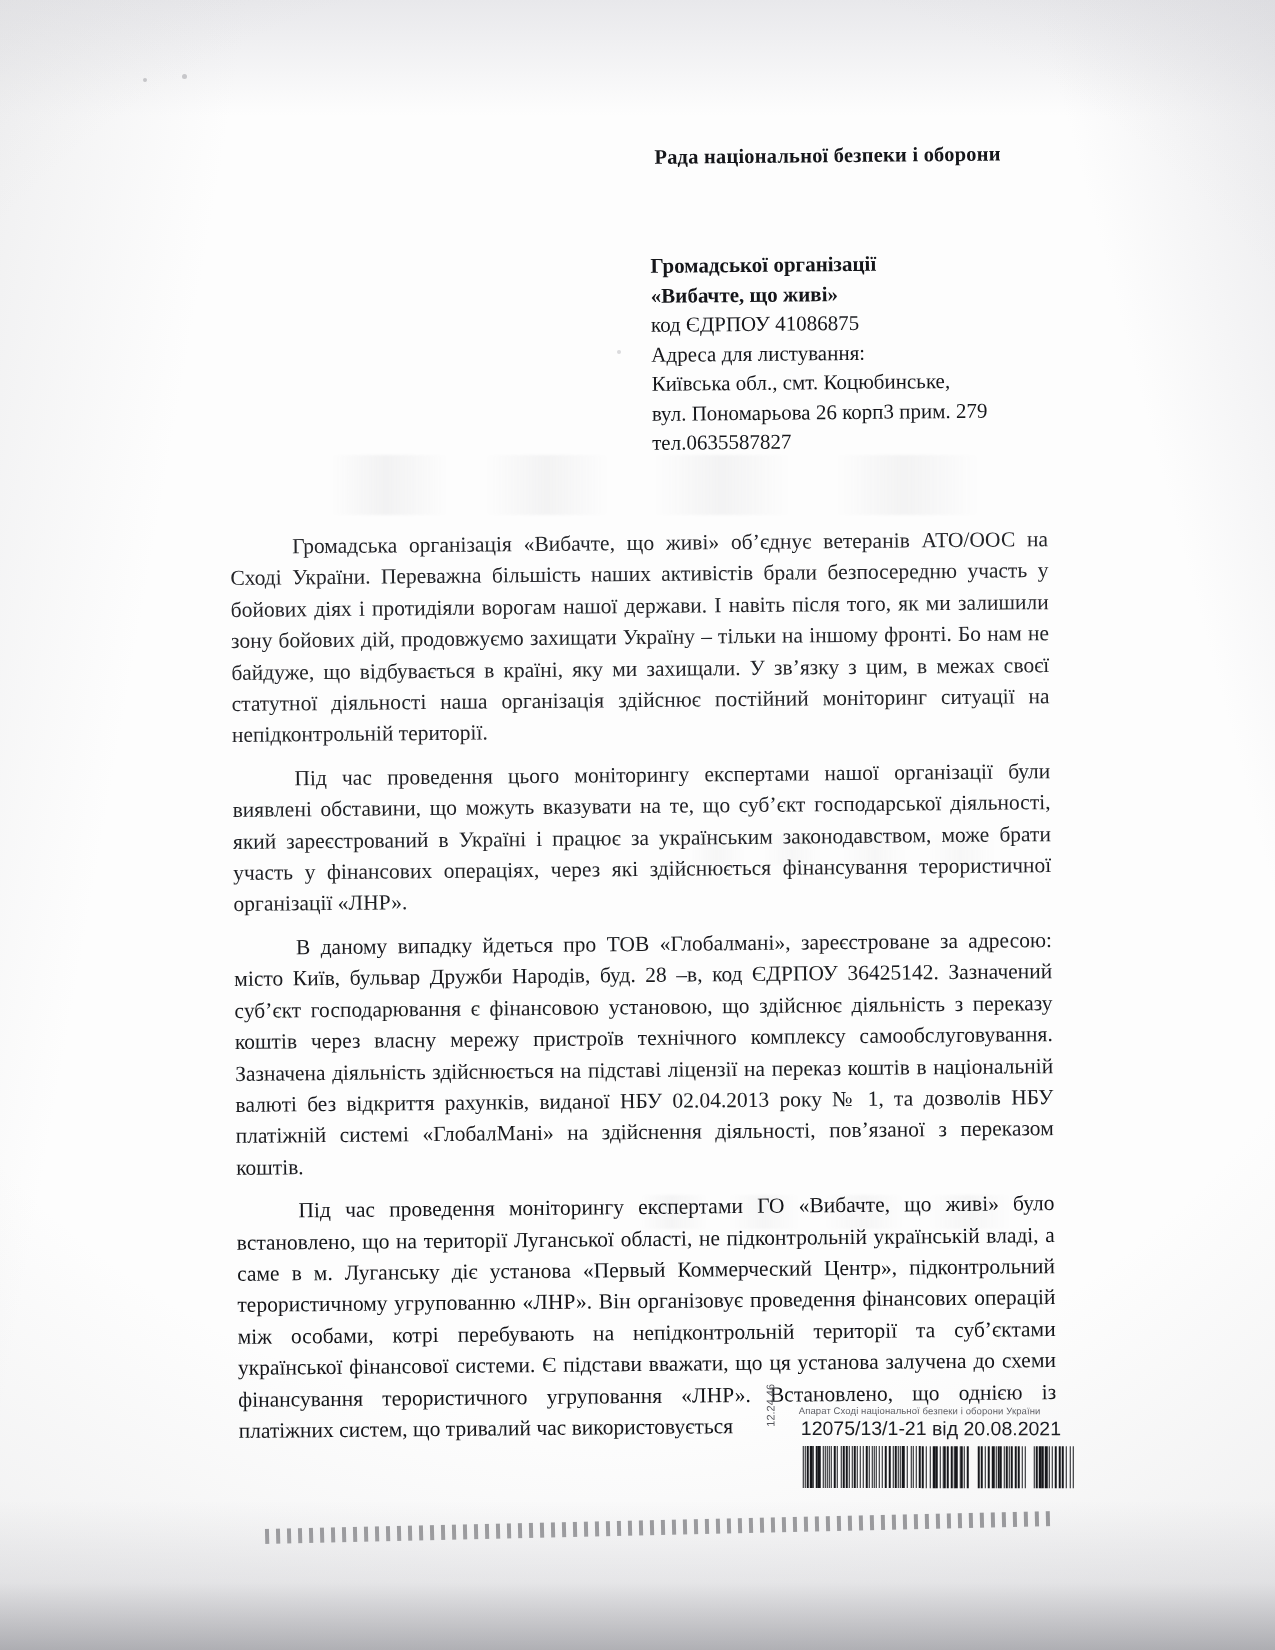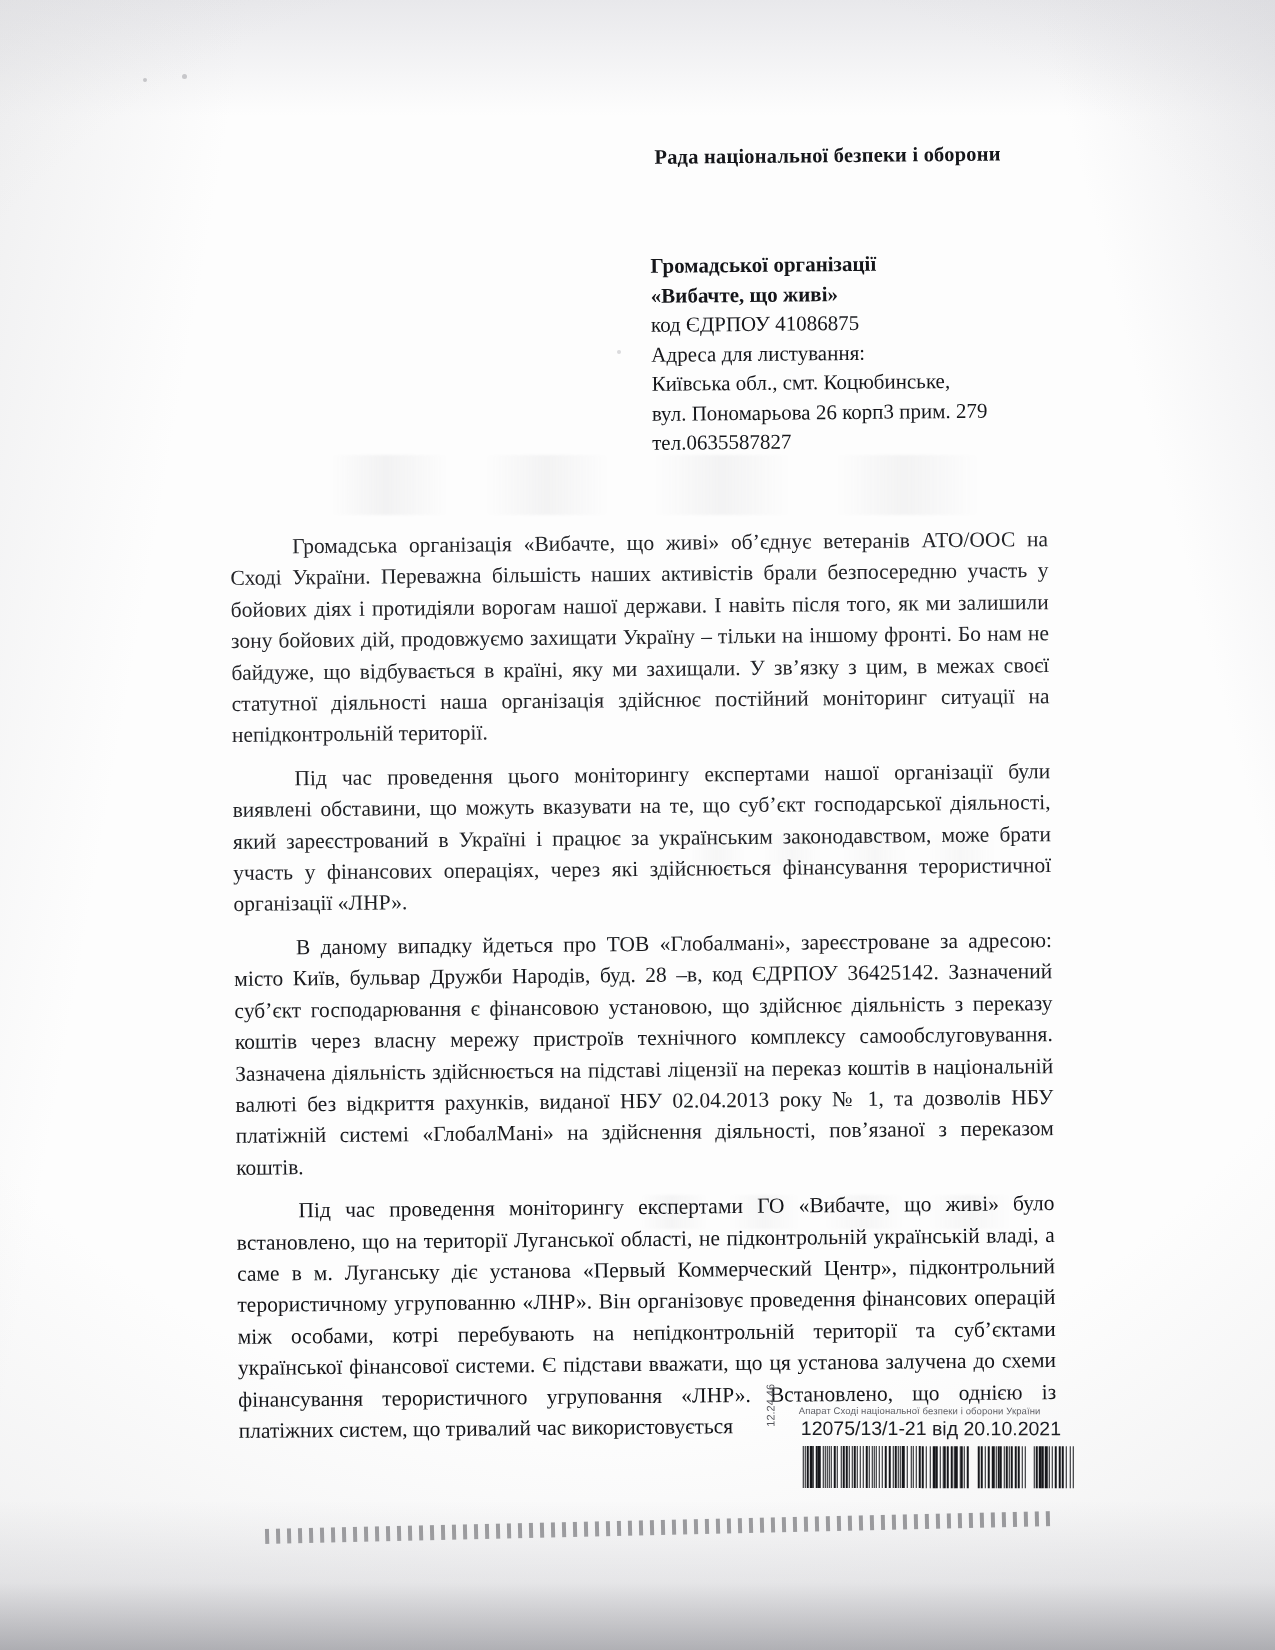--- a/index.html
+++ b/index.html
@@ -214,21 +214,21 @@
       <p>Громадська організація «Вибачте, що живі» об’єднує ветеранів АТО/ООС на Сході України. Переважна більшість наших активістів брали безпосередню участь у бойових діях і протидіяли ворогам нашої держави. І навіть після того, як ми залишили зону бойових дій, продовжуємо захищати Україну – тільки на іншому фронті. Бо нам не байдуже, що відбувається в країні, яку ми захищали. У зв’язку з цим, в межах своєї статутної діяльності наша організація здійснює постійний моніторинг ситуації на непідконтрольній території.</p>
       <p>Під час проведення цього моніторингу експертами нашої організації були виявлені обставини, що можуть вказувати на те, що суб’єкт господарської діяльності, який зареєстрований в Україні і працює за українським законодавством, може брати участь у фінансових операціях, через які здійснюється фінансування терористичної організації «ЛНР».</p>
       <p>В даному випадку йдеться про ТОВ «Глобалмані», зареєстроване за адресою: місто Київ, бульвар Дружби Народів, буд. 28 –в, код ЄДРПОУ 36425142. Зазначений суб’єкт господарювання є фінансовою установою, що здійснює діяльність з переказу коштів через власну мережу пристроїв технічного комплексу самообслуговування. Зазначена діяльність здійснюється на підставі ліцензії на переказ коштів в національній валюті без відкриття рахунків, виданої НБУ 02.04.2013 року № 1, та дозволів НБУ платіжній системі «ГлобалМані» на здійснення діяльності, пов’язаної з переказом коштів.</p>
       <p>Під час проведення моніторингу експертами ГО «Вибачте, що живі» було встановлено, що на території Луганської області, не підконтрольній українській владі, а саме в м. Луганську діє установа  «Первый Коммерческий Центр», підконтрольний терористичному угрупованню «ЛНР». Він організовує проведення фінансових операцій між особами, котрі перебувають на непідконтрольній території та суб’єктами української фінансової системи. Є підстави вважати, що ця установа залучена до схеми фінансування терористичного  угруповання «ЛНР». Встановлено, що однією із платіжних систем, що тривалий час використовується</p>
     </div>
 
     <div class="stamp-side">12.24.46</div>
 
     <div class="stamp">
       <div class="stamp-org">Апарат Сході національної безпеки і оборони України</div>
-      <div class="stamp-number">12075/13/1-21 від 20.10.2021</div>
+      <div class="stamp-number">12075/13/1-21 від 20.08.2021</div>
       <div class="barcode" id="barcode">
           <i style="width: 1px;"></i>
           <i style="width: 2px; background: transparent;"></i>
           <i style="width: 1px;"></i>
           <i style="width: 2px; background: transparent;"></i>
           <i style="width: 2px;"></i>
           <i style="width: 2px; background: transparent;"></i>
           <i style="width: 3px;"></i>
           <i style="width: 1px; background: transparent;"></i>
           <i style="width: 1px;"></i>

